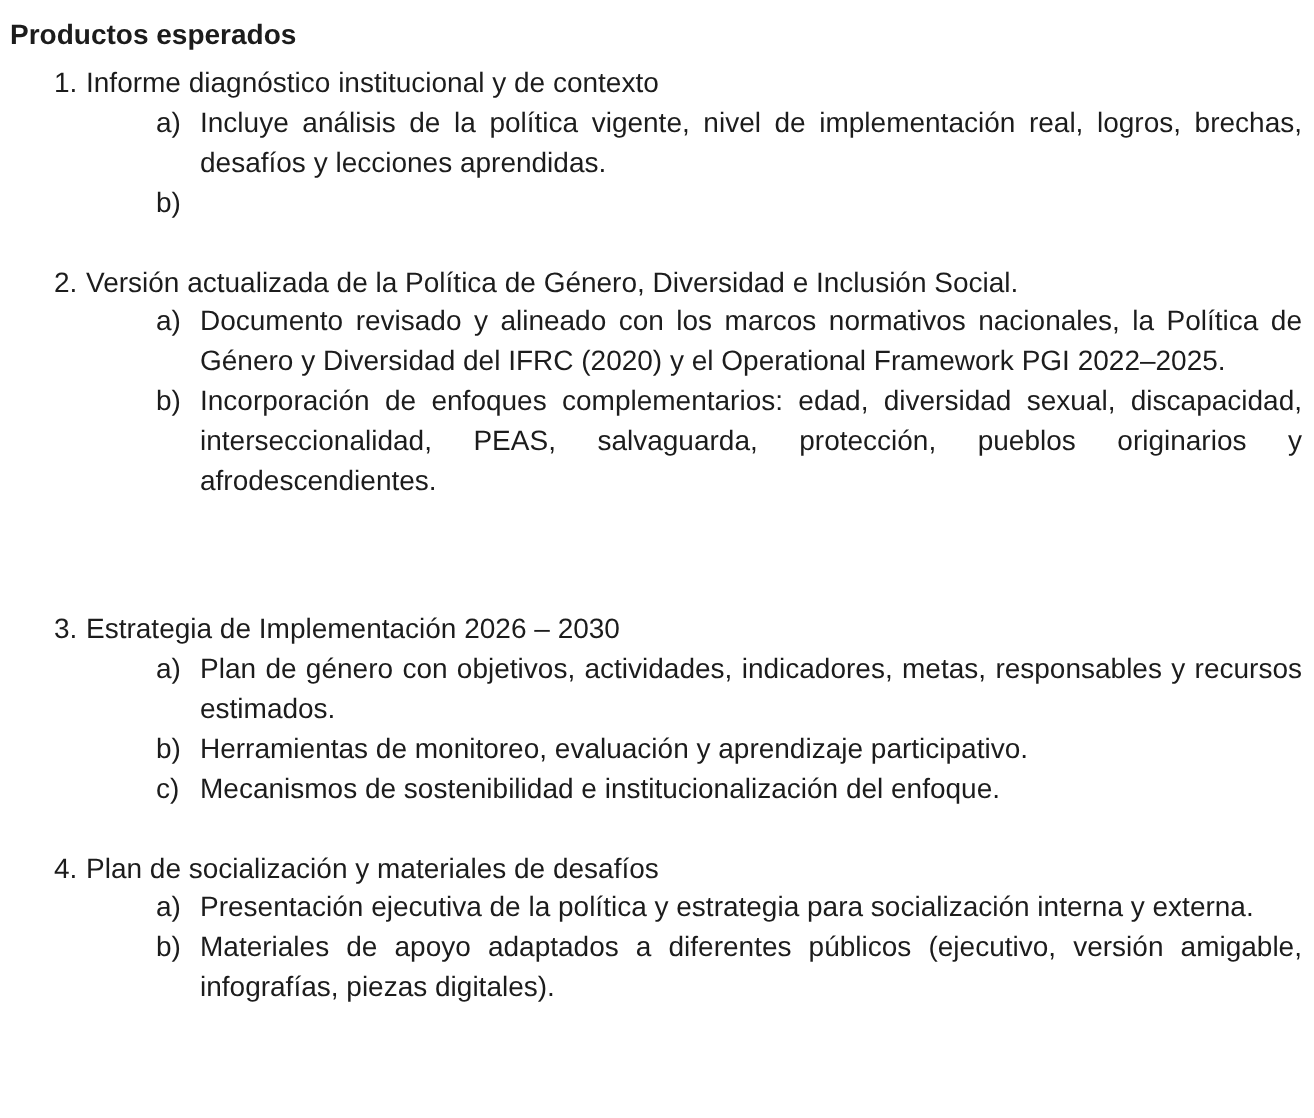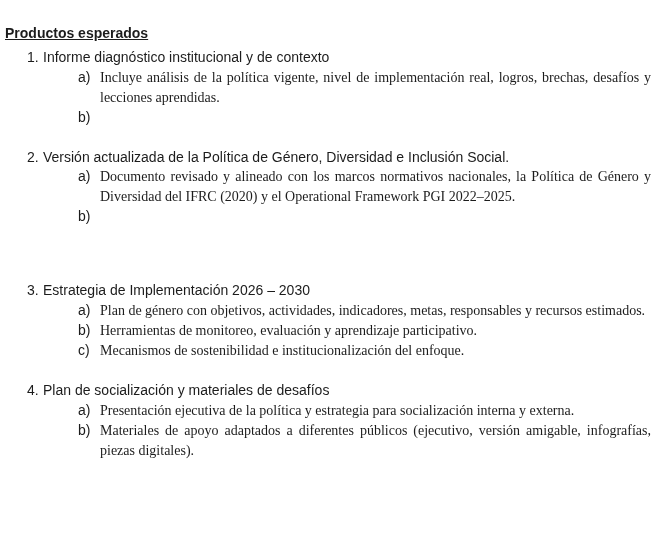--- a/index.html
+++ b/index.html
@@ -18,23 +18,22 @@
   }
   .heading {
     margin: 7px 0 0 14px;
     font-weight: bold;
   }
   .heading .numeral {
     display: inline-block;
     width: 38px;
   }
   .subheading {
-    margin: 24px 0 0 5px;
+    margin: 8px 0 0 5px;
     font-weight: bold;
-    text-decoration: underline;
   }
   .list {
     margin-top: 4px;
   }
   .list-item + .list-item {
     margin-top: 20px;
   }
   
   .list-item:nth-child(3) {
     margin-top: 54px;
@@ -56,21 +55,20 @@
     padding-left: 78px;
   }
   .subitem-label {
     width: 22px;
     flex: none;
   }
   .subitem-text {
     width: 551px;
     flex: none;
     text-align: justify;
-    font-family: Liberation Serif, serif;
   }
   
   .list-item:first-child .subitems .subitem:nth-child(2) .subitem-text {
     word-spacing: 2px;
   }
 </style>
 </head>
 <body>
 
 <div>
@@ -102,20 +100,21 @@
       <span class="item-title">Versión actualizada de la Política de Género, Diversidad e Inclusión Social.</span>
     </div>
     <div class="subitems">
   <div class="subitem">
     <span class="subitem-label">a)</span>
     <div class="subitem-text">Documento revisado y alineado con los marcos normativos nacionales, la Política de Género y Diversidad del IFRC (2020) y el Operational Framework PGI 2022–2025.</div>
   </div>
 
   <div class="subitem">
     <span class="subitem-label">b)</span>
+    <div class="subitem-text">Incorporación de enfoques complementarios: edad, diversidad sexual, discapacidad, interseccionalidad, PEAS, salvaguarda, protección, pueblos originarios y afrodescendientes.</div>
   </div>
 </div>
   </div>
 
   <div class="list-item">
     <div class="item-title-row">
       <span class="item-number">3.</span>
       <span class="item-title">Estrategia de Implementación 2026 – 2030</span>
     </div>
     <div class="subitems">

